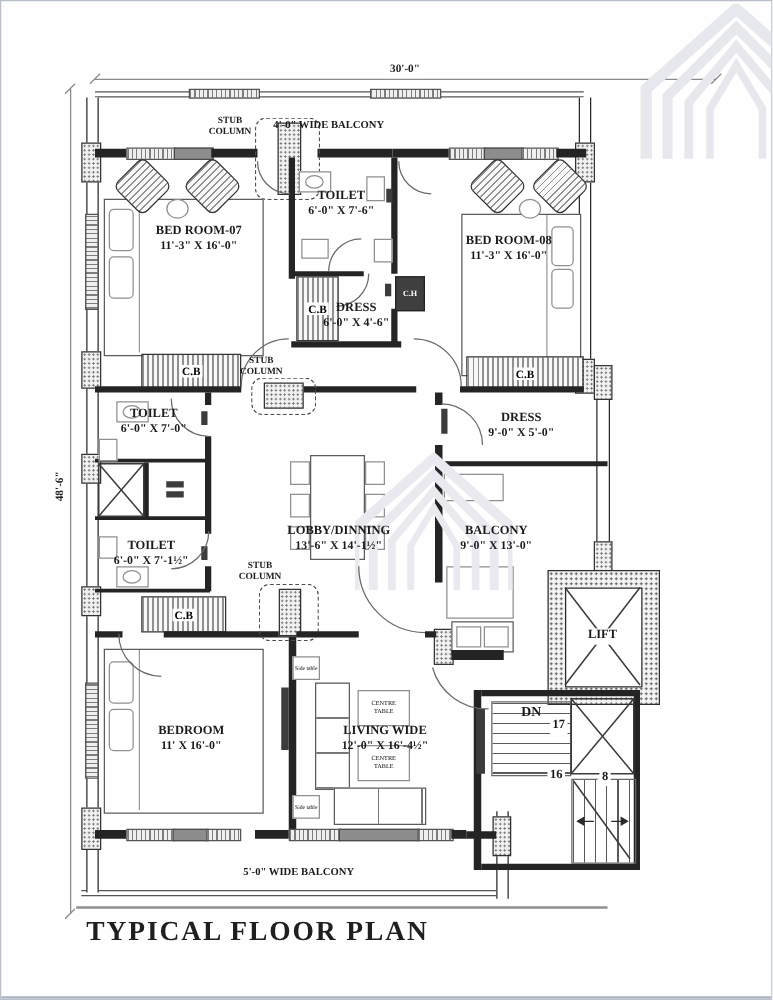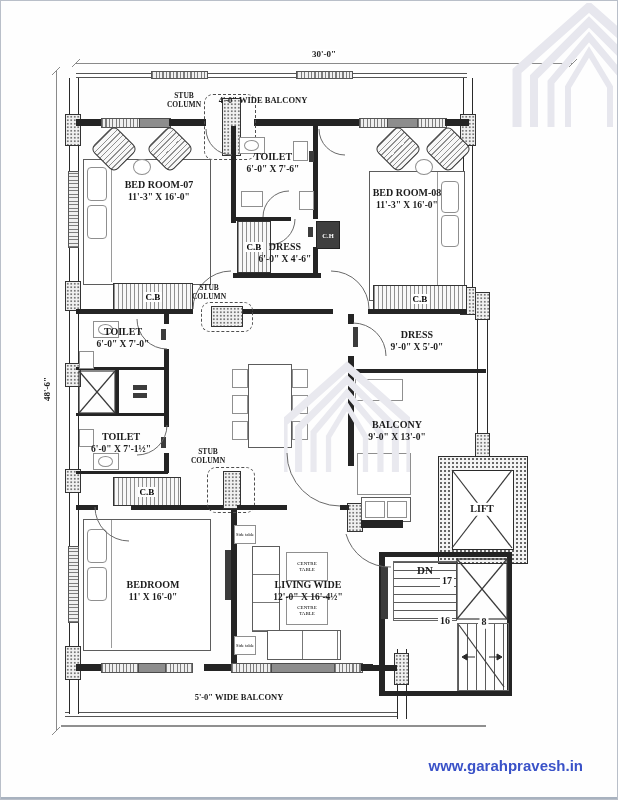--- a/index.html
+++ b/index.html
@@ -276,20 +276,24 @@
     <div class="sz">11'-3" X 16'-0"</div>
   </div>
   <div class="lbl" style="left:122px;top:337px;">
     <div>TOILET</div>
     <div class="sz">6'-0" X 7'-0"</div>
   </div>
   <div class="lbl" style="left:120px;top:442px;">
     <div>TOILET</div>
     <div class="sz">6'-0" X 7'-1½"</div>
   </div>
+  <div class="lbl" style="left:270px;top:430px;">
+    <div>LOBBY/DINNING</div>
+    <div class="sz">13'-6" X 14'-1½"</div>
+  </div>
   <div class="lbl" style="left:416px;top:340px;">
     <div>DRESS</div>
     <div class="sz">9'-0" X 5'-0"</div>
   </div>
   <div class="lbl" style="left:396px;top:430px;">
     <div>BALCONY</div>
     <div class="sz">9'-0" X 13'-0"</div>
   </div>
   <div class="lbl" style="left:152px;top:590px;">
     <div>BEDROOM</div>
@@ -333,15 +337,15 @@
         <polygon points="496,653 501,656 496,659"></polygon>
     </g>
     <g stroke="#8a8a8a" stroke-width="1">
       <line x1="71" y1="66" x2="79" y2="58"></line>
         <line x1="568" y1="66" x2="576" y2="58"></line>
       <line x1="51" y1="74" x2="59" y2="66"></line>
         <line x1="51" y1="734" x2="59" y2="726"></line>
     </g>
   </svg>
 
-  <div id="site" style="color: rgb(58, 82, 200);">www.garahpravesh.in</div>
+  <div id="title">TYPICAL FLOOR PLAN</div>
   <div class="abs" style="left:0;bottom:0;width:616px;height:2px;background:#a8b2bf;"></div>
 </div>
 
 </body></html>

